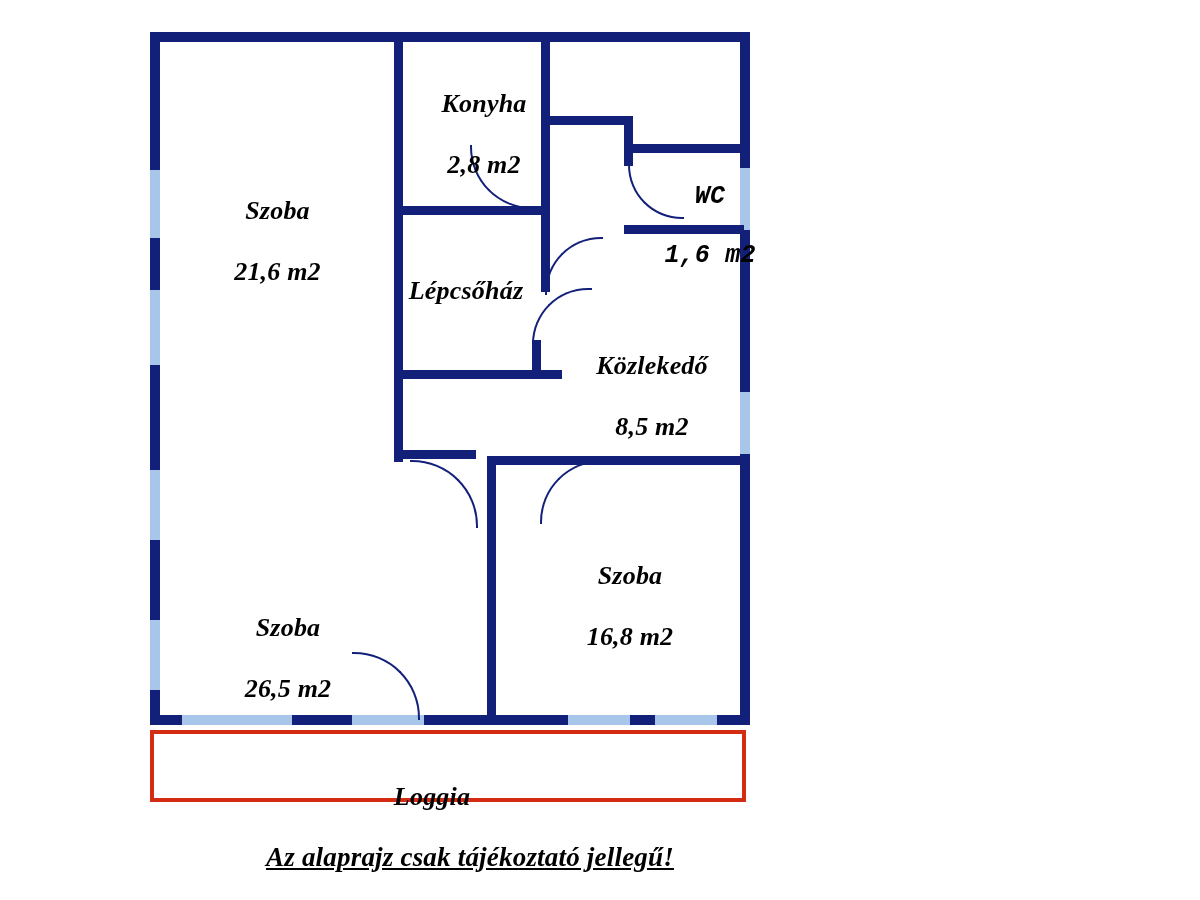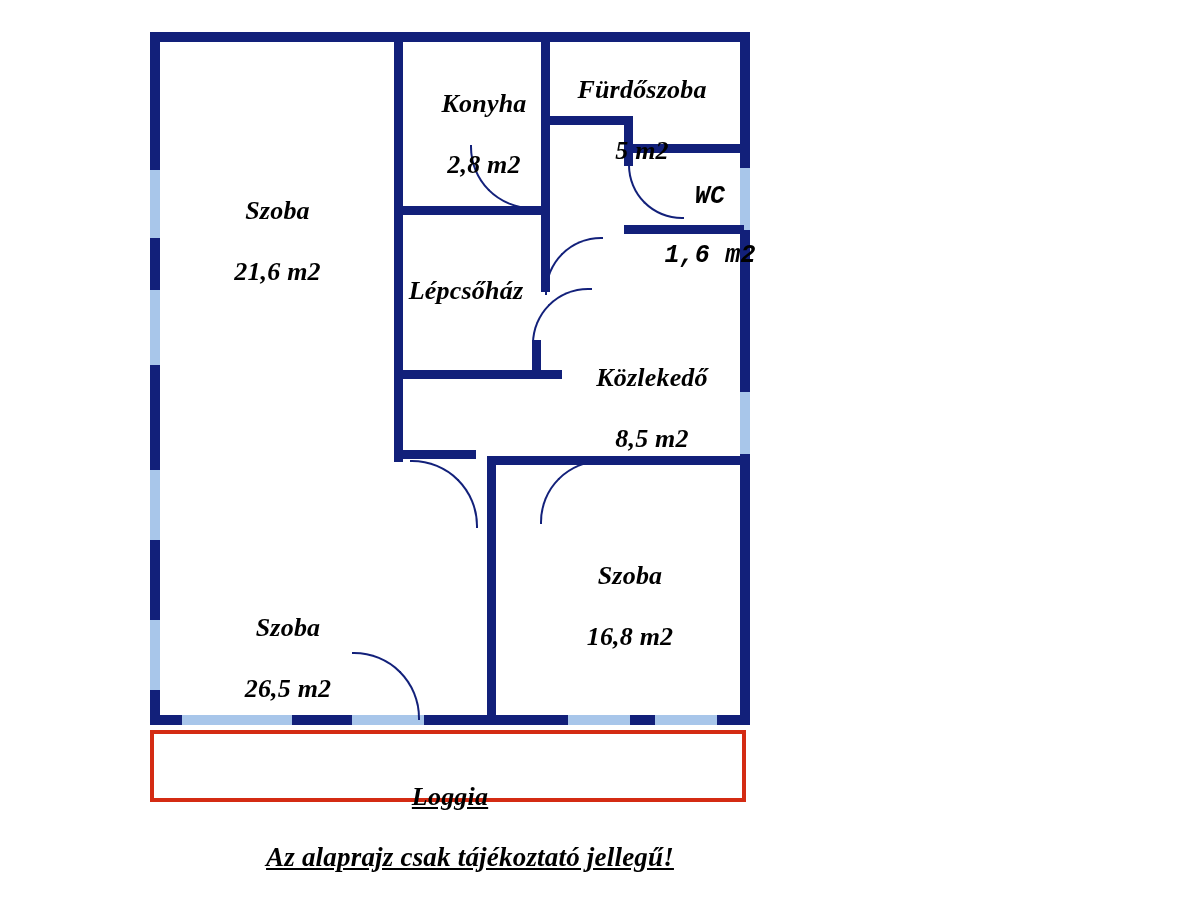--- a/index.html
+++ b/index.html
@@ -154,48 +154,44 @@
   <div class="label room-label" style="left:170px; top:165px; width:215px;">
     <span>Szoba</span><br>
     <span>21,6 m2</span>
   </div>
 
   <div class="label room-label" style="left:404px; top:58px; width:160px;">
     <span>Konyha</span><br>
     <span>2,8 m2</span>
   </div>
 
-  <div class="label room-label" style="left:548px; top:44px; width:188px;">
-    <span>Fürdőszoba</span><br>
-    <span>5 m2</span>
-  </div>
 
   <div class="label room-label small" style="left:645px; top:152px; width:130px;">
     <span>WC</span><br>
     <span>1,6 m2</span>
   </div>
 
   <div class="label room-label" style="left:378px; top:245px; width:176px;">
     <span>Lépcsőház</span>
   </div>
 
-  <div class="label room-label" style="left:568px; top:332px; width:168px;">
+  <div class="label room-label" style="left:568px; top:320px; width:168px;">
     <span>Közlekedő</span><br>
     <span>8,5 m2</span>
   </div>
 
   <div class="label room-label" style="left:535px; top:530px; width:190px;">
     <span>Szoba</span><br>
     <span>16,8 m2</span>
   </div>
 
   <div class="label room-label" style="left:188px; top:582px; width:200px;">
     <span>Szoba</span><br>
     <span>26,5 m2</span>
   </div>
 
-  <div class="label loggia-label" style="left:350px; top:751px; width:200px;text-decoration:underline;">
+  <div class="label loggia-label" style="left:332px; top:751px; width:200px;">
     <span>Loggia</span>
   </div>
 
   <div class="label footer-label" style="left:160px; top:842px; width:620px;">Az alaprajz csak tájékoztató jellegű!</div>
 
 </div>
 
 </body></html>

